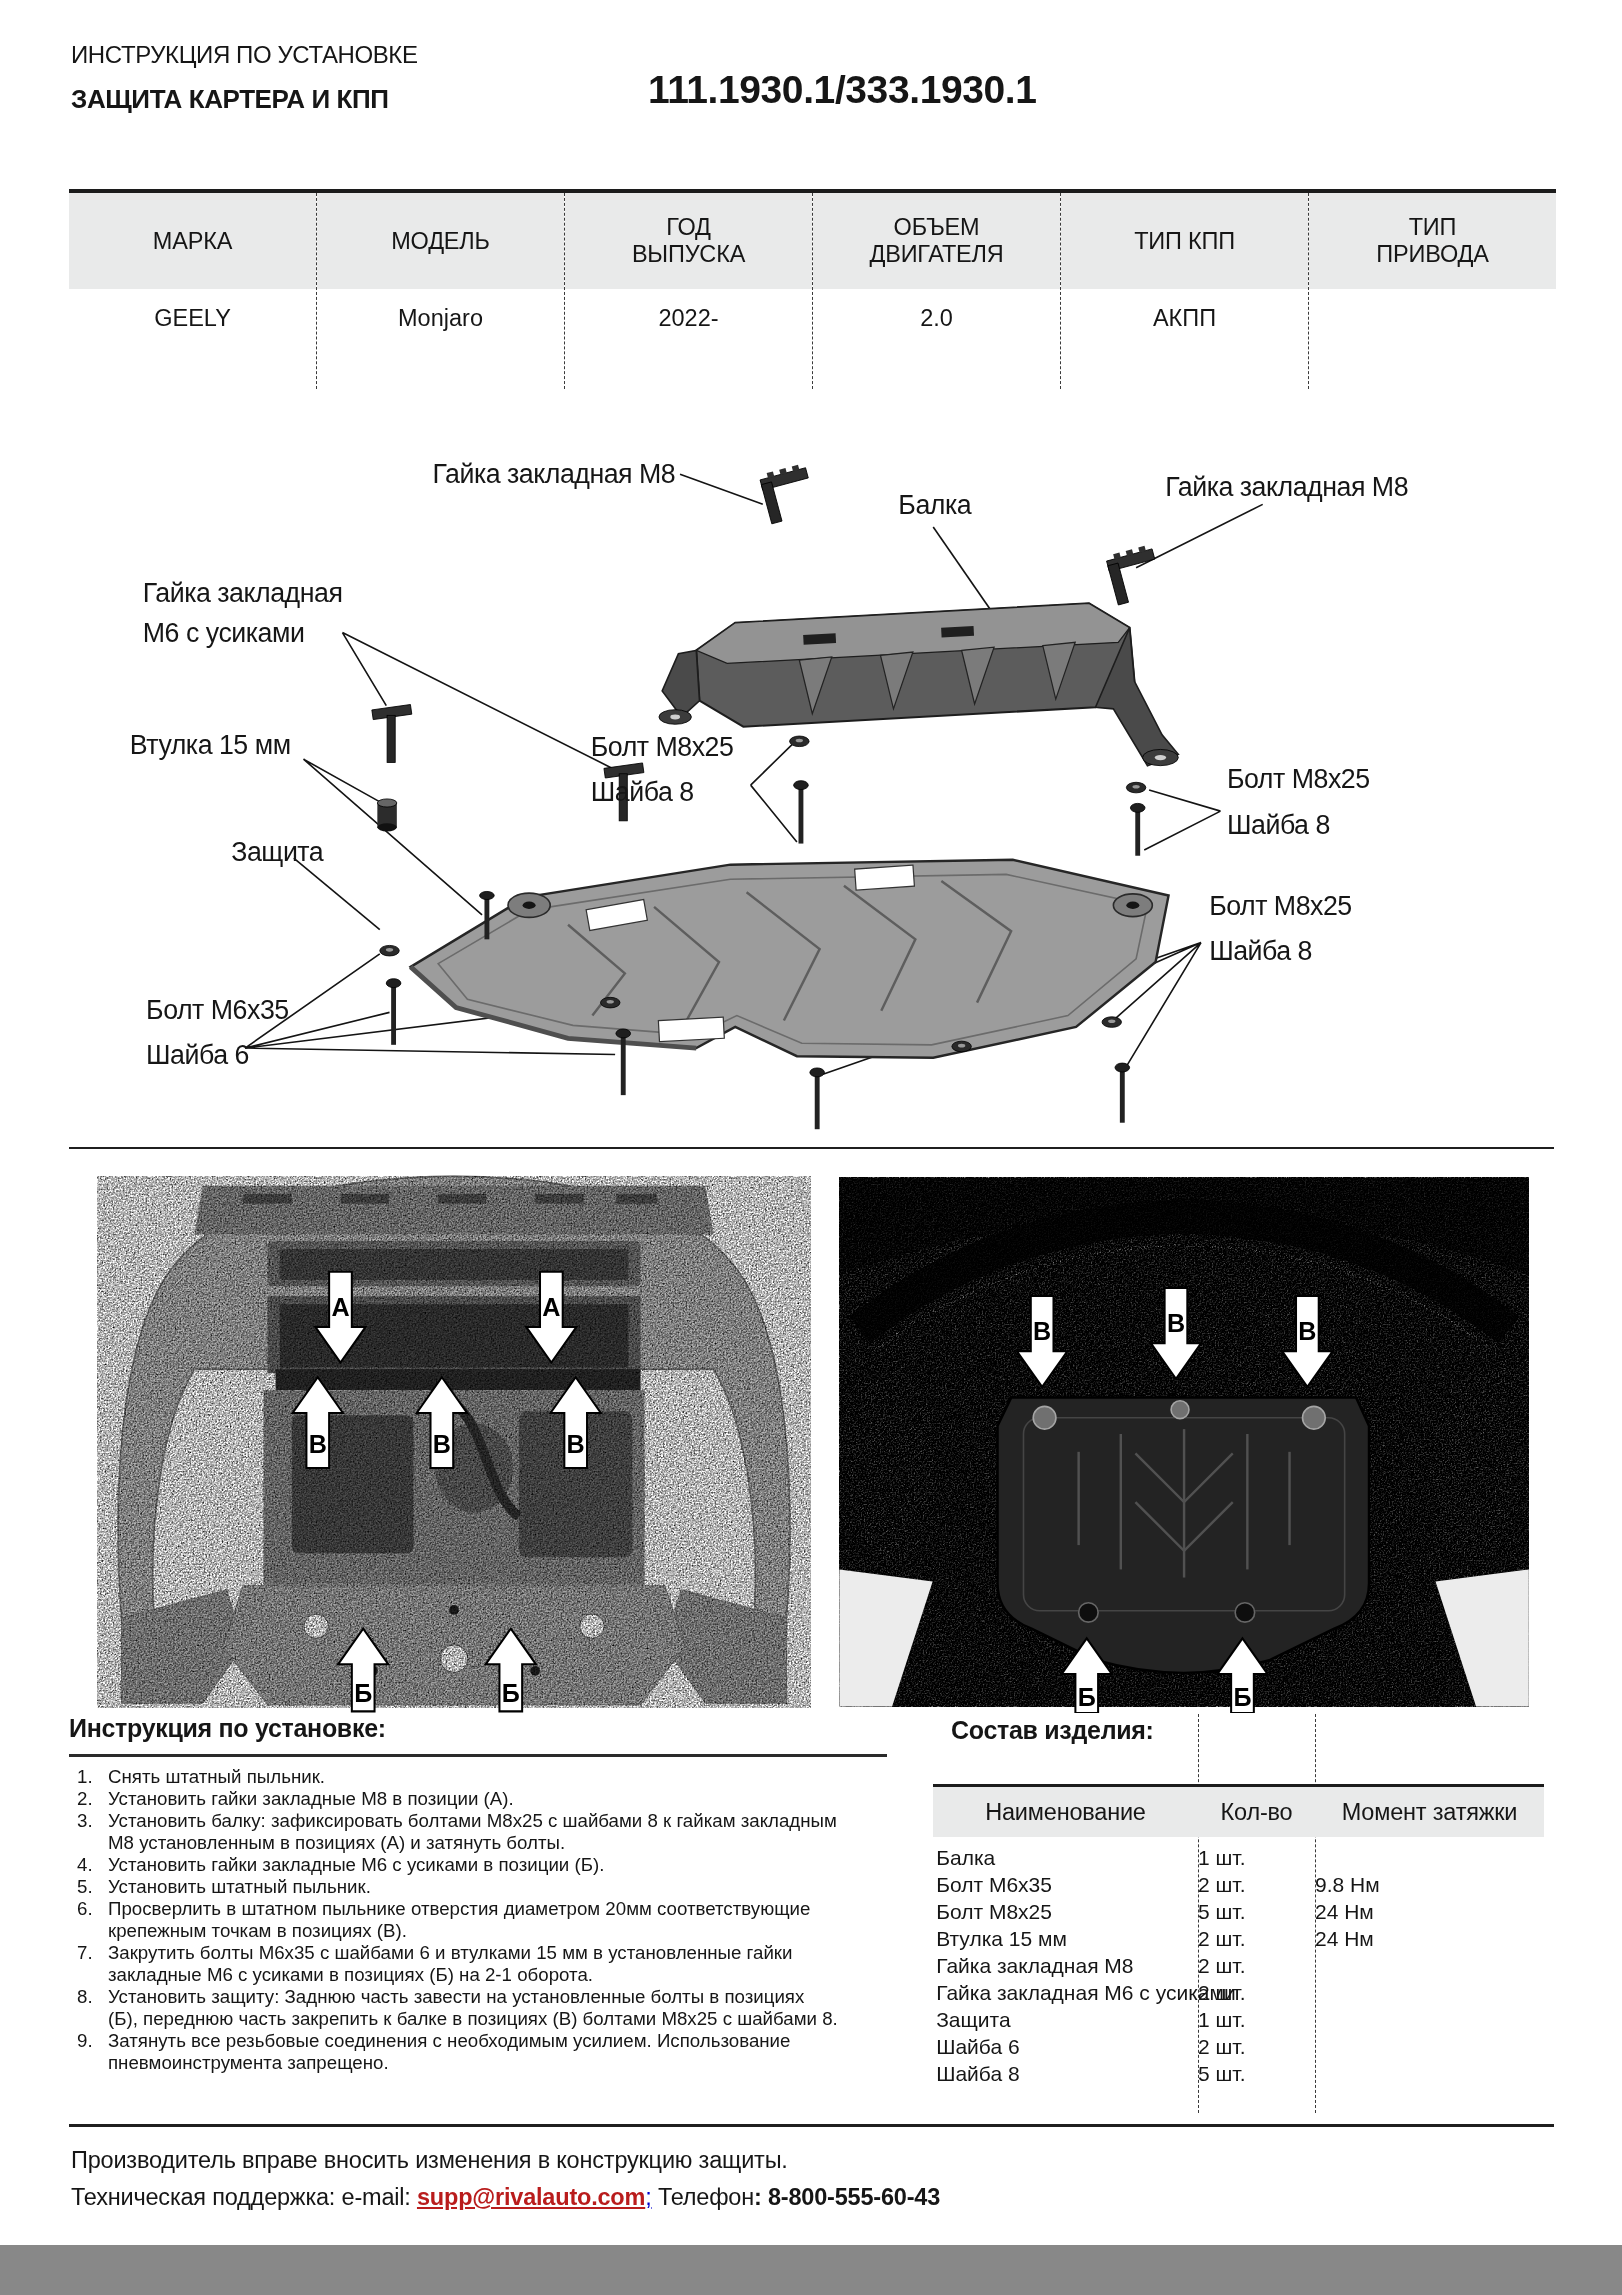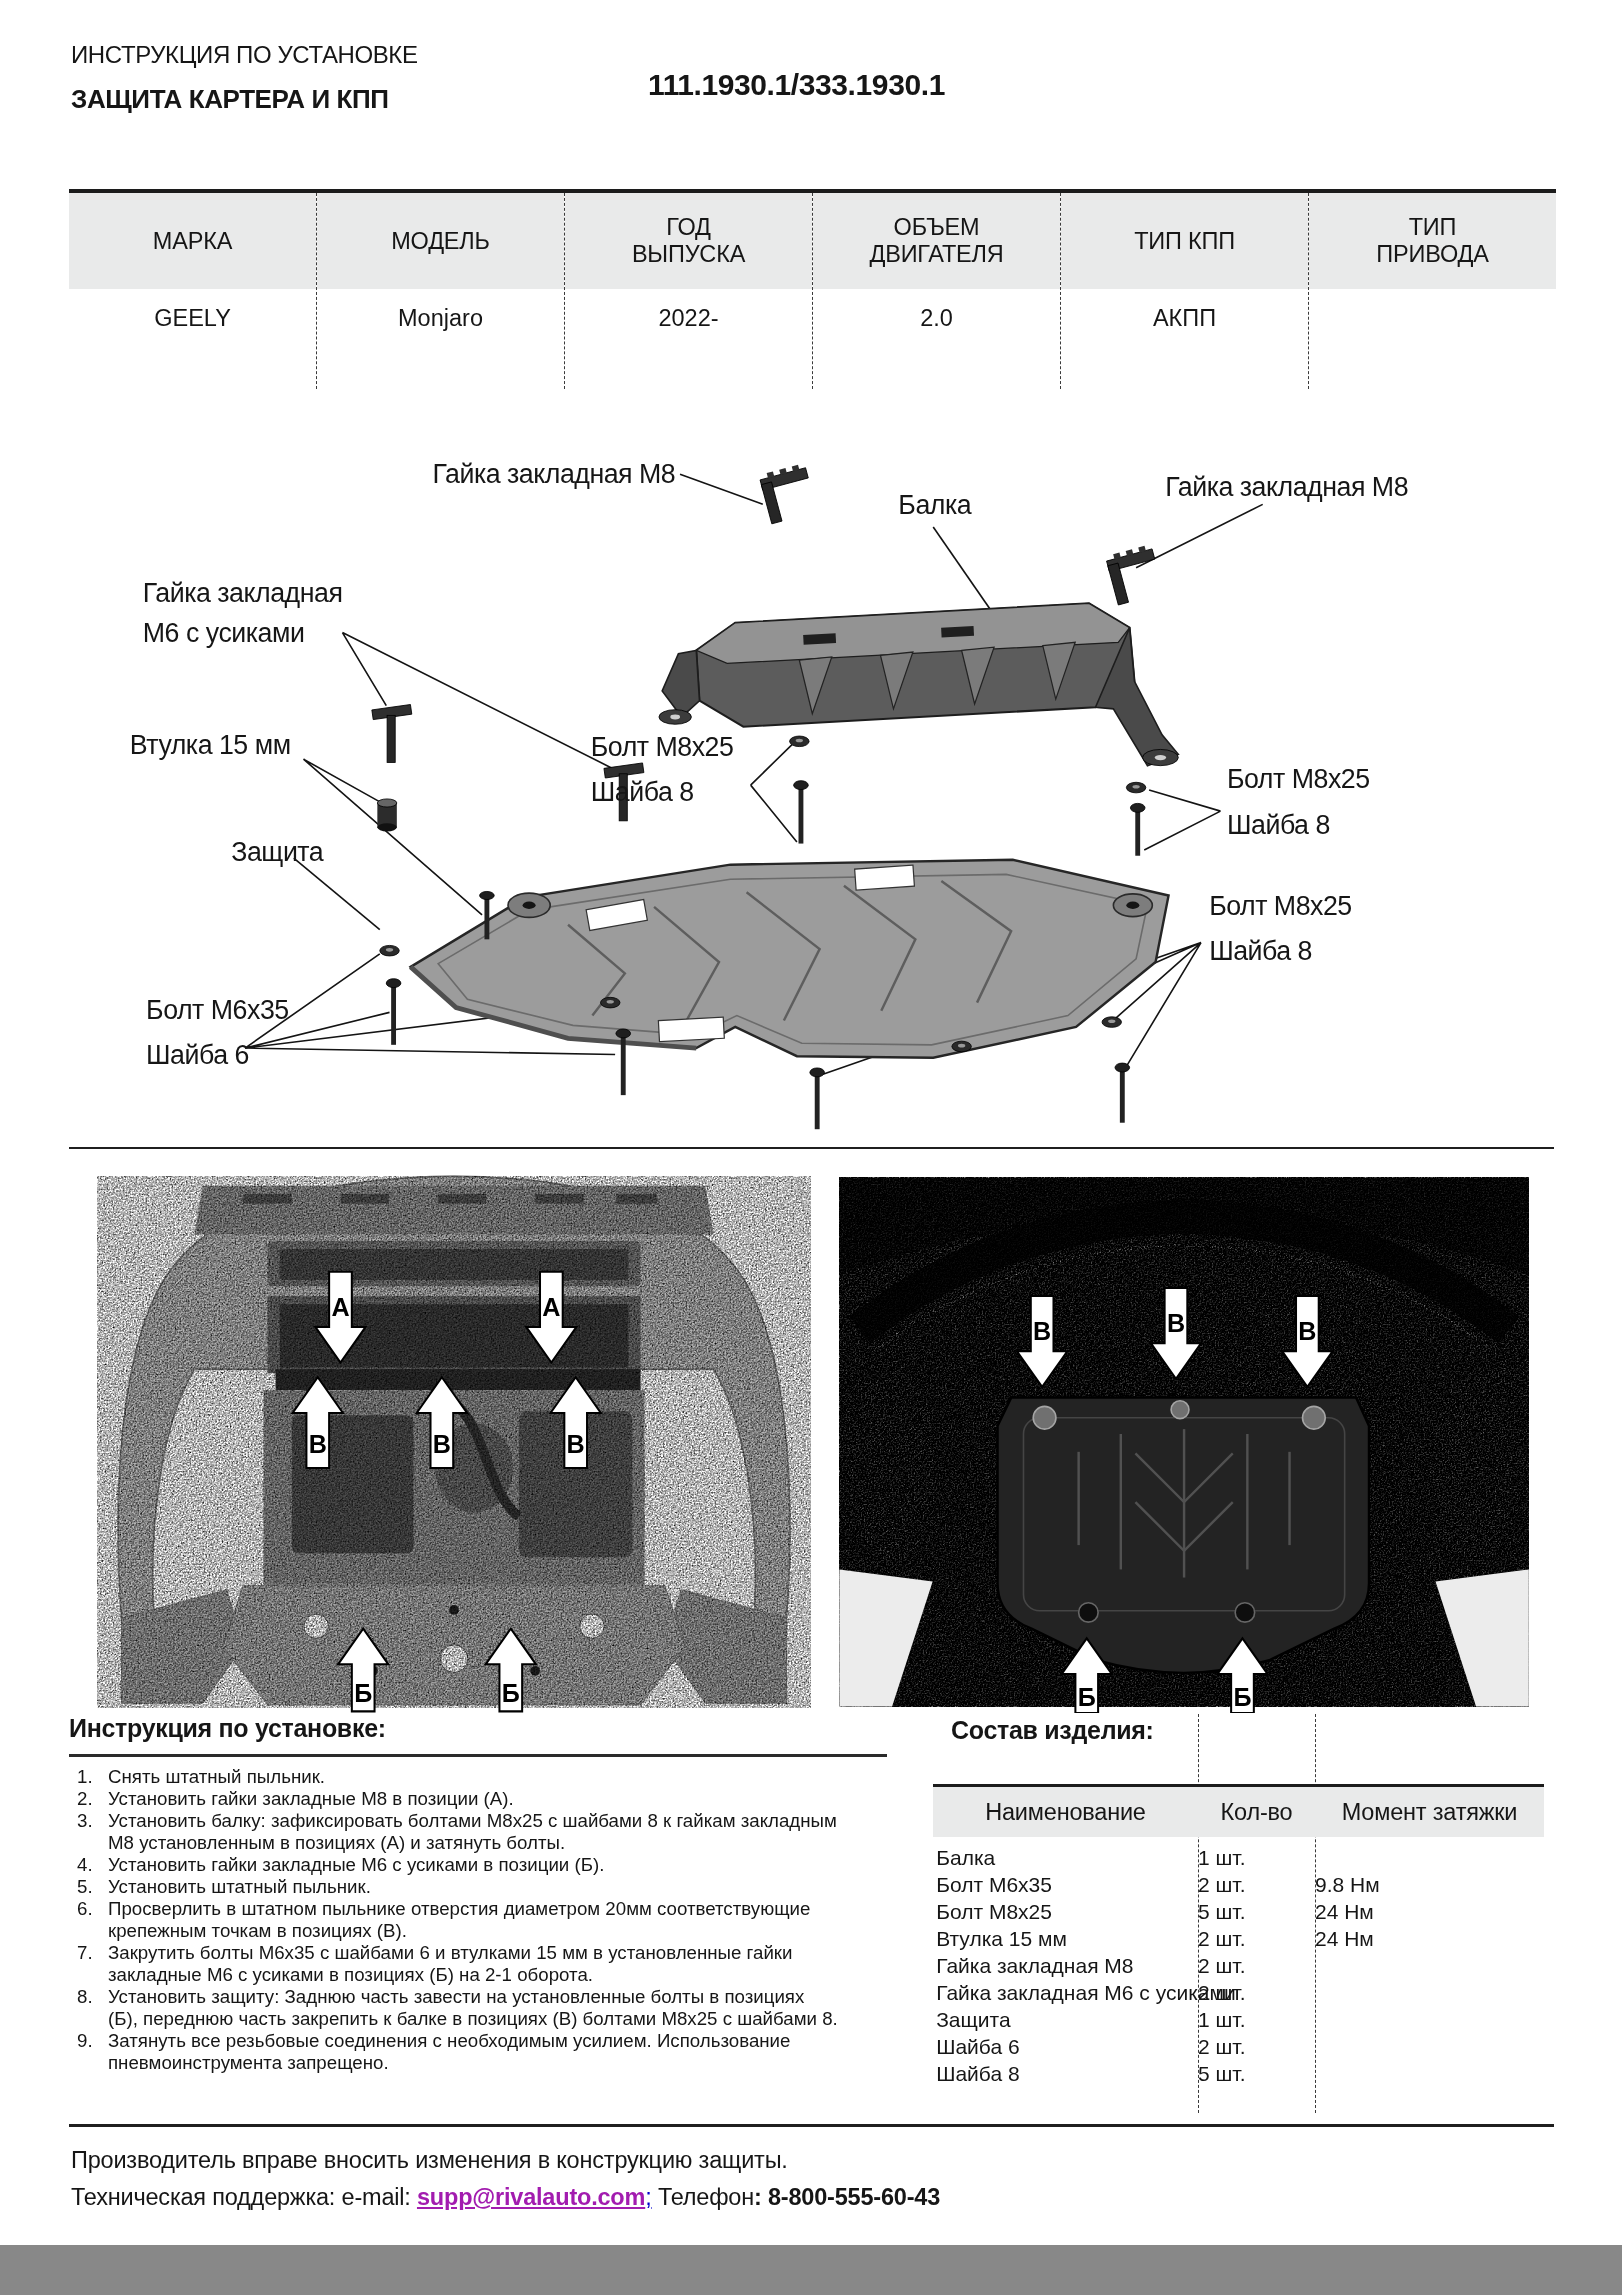--- a/index.html
+++ b/index.html
@@ -2,21 +2,21 @@
 <html style="font-size:13px"><head>
 <meta charset="utf-8">
 <style>
   html,body{margin:0;padding:0;background:#888;}
   #page{position:relative;width:1623px;height:2245px;background:#ffffff;
         font-family:"Liberation Sans",sans-serif;color:#161616;overflow:hidden;}
   .abs{position:absolute;}
   
   .h-line1{font-size:24px;letter-spacing:-0.4px;}
   .h-line2{font-size:26px;font-weight:bold;letter-spacing:-0.4px;margin-top:15px;}
-  .part-no{font-size:30px;font-weight:bold;letter-spacing:-0.4px;}
+  .part-no{font-size:39px;font-weight:bold;letter-spacing:-0.4px;}
   
   .spec{left:69px;top:189px;width:1487px;border-top:4px solid #1c1c1c;display:flex;}
   .spec .col{flex:1;min-height:180px;}
   .spec .col + .col{border-left:1.6px dashed #3a3a3a;}
   .spec .hd{height:96px;background:#e9eaea;display:flex;flex-direction:column;
             justify-content:center;align-items:center;font-size:23.5px;letter-spacing:-0.2px;}
   .spec .vl{height:84px;padding-top:16px;text-align:center;font-size:23.5px;}
   .rule{background:#1f1f1f;}
   
   .ins{left:69px;top:1714px;width:824px;}
@@ -33,21 +33,21 @@
   .parts-head{position:absolute;left:0;right:0;top:73px;height:50px;background:#e9eaea;}
   .ph{position:absolute;top:0;height:50px;line-height:50px;text-align:center;font-size:23.5px;letter-spacing:-0.2px;}
   .ph1{left:0;width:265px;} .ph2{left:265px;width:117px;} .ph3{left:382px;width:229px;}
   .parts-rows{position:absolute;left:0;right:0;top:130px;}
   .prow{display:grid;grid-template-columns:265px 117px 229px;height:27px;font-size:21px;line-height:27px;}
   .prow .nm{padding-left:3.2px;white-space:nowrap;}
   .prow .qt,.prow .tq{text-align:left;}
   
   .f-line1{font-size:23.5px;letter-spacing:-0.2px;}
   .f-line2{font-size:23.5px;letter-spacing:-0.2px;}
-  .f-email{color:#a21caf;font-weight:bold;text-decoration:underline;}
+  .f-email{color:#b91c1c;font-weight:bold;text-decoration:underline;}
   .f-semi{color:#0000cc;text-decoration:underline;}
   .f-phone{font-weight:bold;}
   
   svg{display:block;}
   .dg text{font-family:"Liberation Sans",sans-serif;font-size:33px;fill:#161616;letter-spacing:-0.6px;}
   .ld{stroke:#141414;stroke-width:2;fill:none;}
   .mk{font-family:"Liberation Sans",sans-serif;font-weight:bold;font-size:31px;fill:#000;text-anchor:middle;}
   .arrow{fill:#ffffff;stroke:#000;stroke-width:2.5;}
 </style>
 </head>

